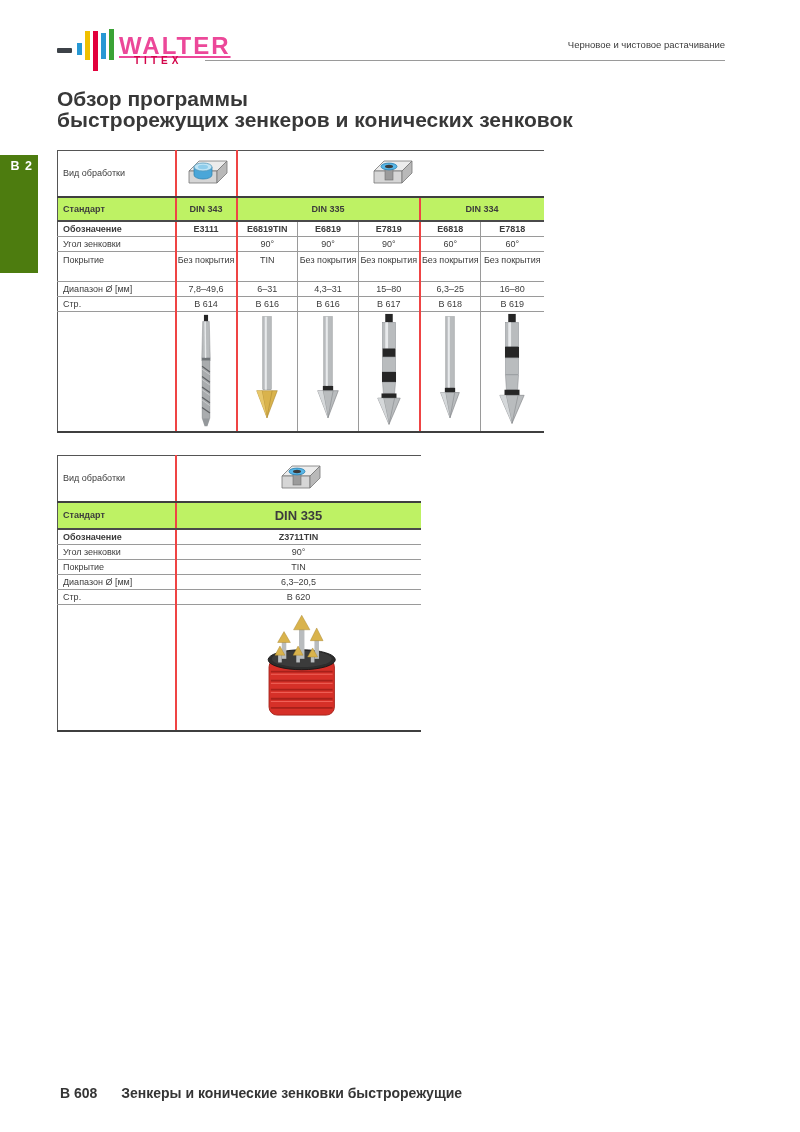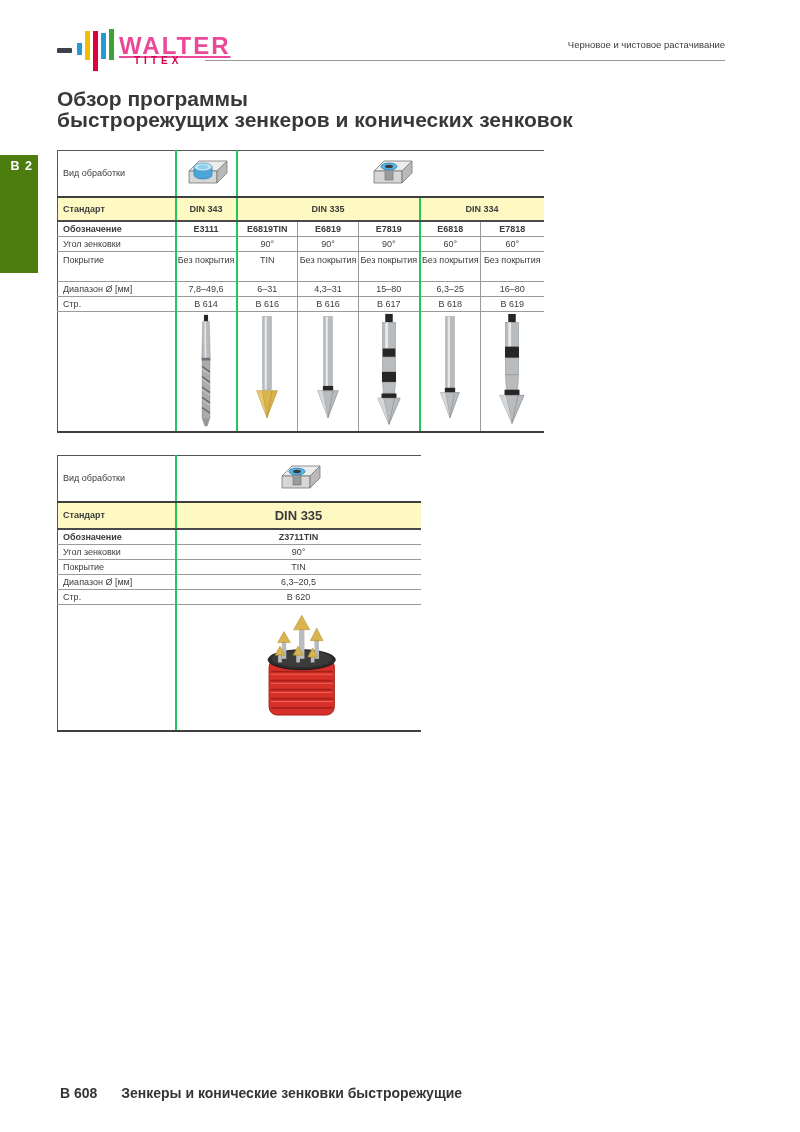--- a/index.html
+++ b/index.html
@@ -37,23 +37,23 @@
 
   
   table { border-collapse:collapse; table-layout:fixed; font-size:9px; color:#3c3c3c; }
   td { padding:0; text-align:center; vertical-align:middle; overflow:hidden; }
   .t1 { position:absolute; left:57px; top:150px; width:486px;
         border-top:1px solid #555; border-left:1px solid #555; }
   .t2 { position:absolute; left:57px; top:455px; width:363px;
         border-top:1px solid #555; border-left:1px solid #555; }
   .lbl { text-align:left; padding-left:5px; }
   .vl { border-left:1px solid #9a9a9a; }
-  .vL { border-left:2px solid #22c55e; }
+  .vL { border-left:2px solid #ef4444; }
   tr.vid td { height:46px; border-bottom:2px solid #3f3f3f;margin-left:16px; }
-  tr.std td { height:24px; background:#fef9c3; border-bottom:2px solid #4a4a4a; font-weight:bold; }
+  tr.std td { height:24px; background:#bef264; border-bottom:2px solid #4a4a4a; font-weight:bold; }
   tr.des td { height:16px; border-bottom:1px solid #9a9a9a; font-weight:bold; }
   tr.ang td, tr.rng td, tr.pag td { height:15px; border-bottom:1px solid #9a9a9a; }
   tr.cov td { height:30px; border-bottom:1px solid #9a9a9a; vertical-align:top; padding-top:3px; }
   tr.img td { height:120px; border-bottom:2px solid #3f3f3f; vertical-align:middle; }
   .t2 tr.std td { height:27px; }
   .t2 tr.img td { height:126px; }
   .t2 .din-big { font-size:13px; }
   tr.img svg { display:block; margin:0 auto; }
 
   

